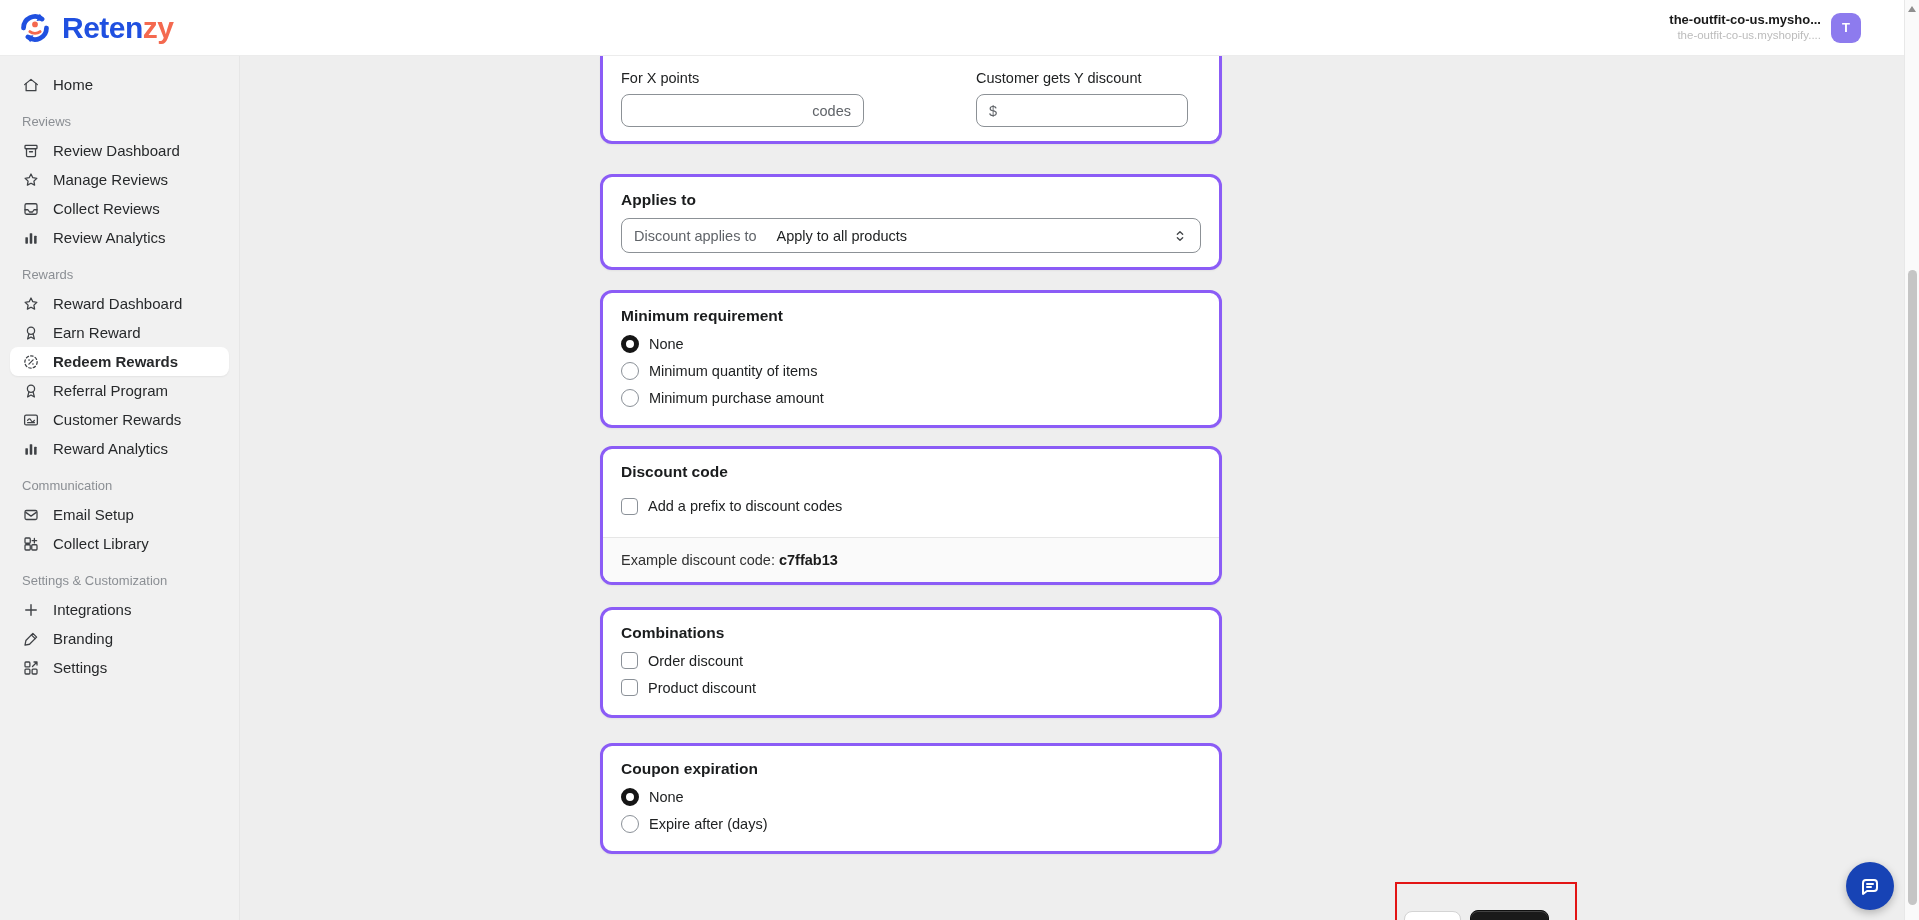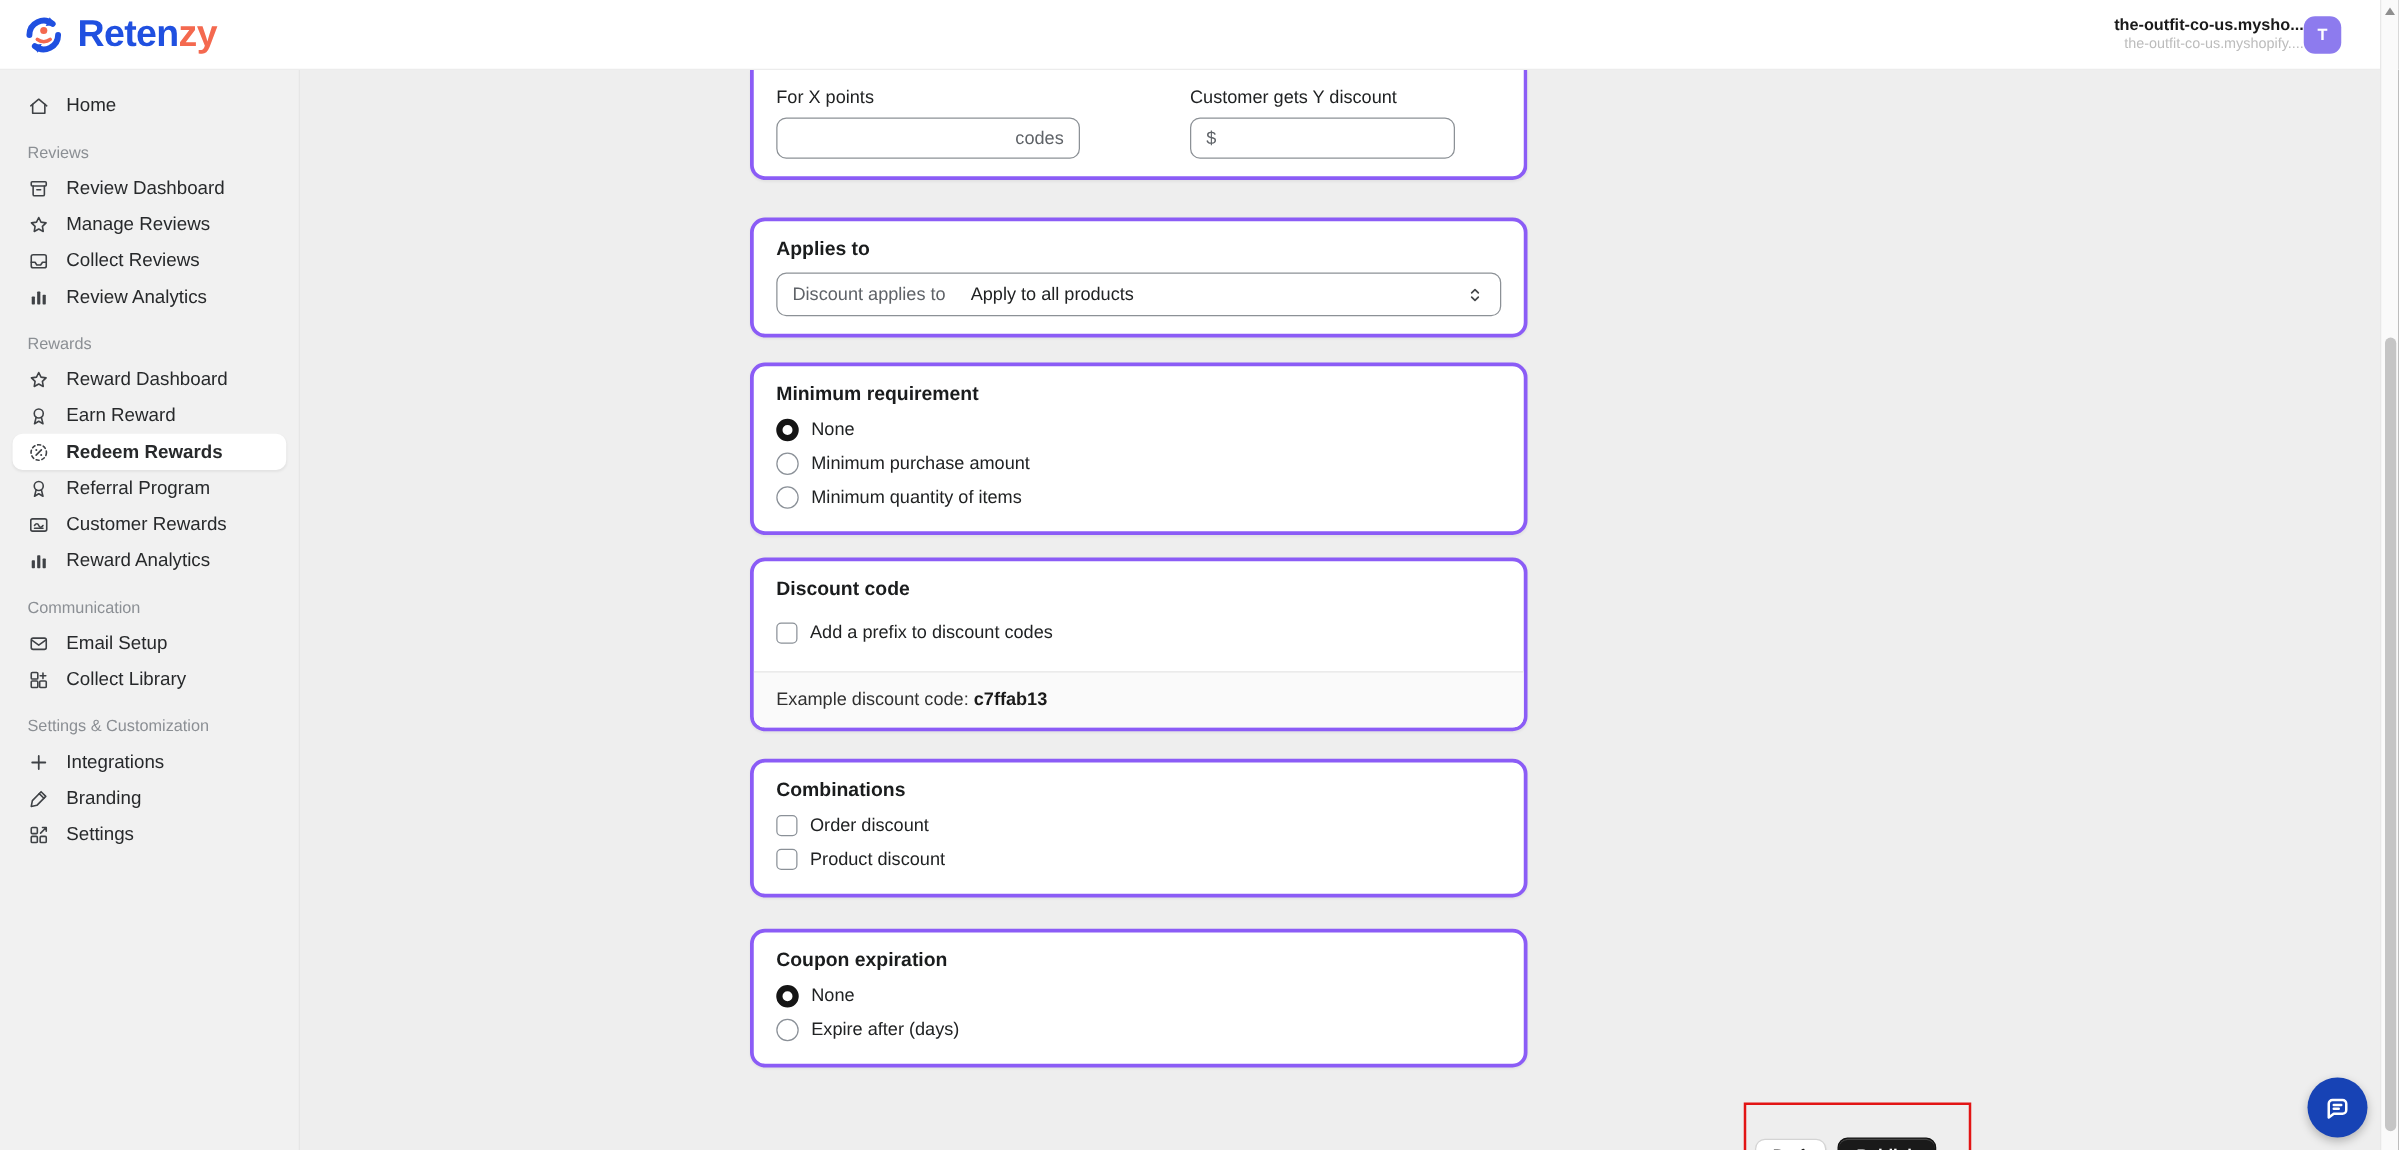--- a/index.html
+++ b/index.html
@@ -8,21 +8,21 @@
   .app { position:relative; width:1919px; height:920px; overflow:hidden; background:#404040; }
 
   
   .topbar { position:absolute; top:0; left:0; right:0; height:56px; background:#fff;
             border-bottom:1px solid #ececec; display:flex; align-items:center;
             justify-content:space-between; padding:0 30px 0 16px; z-index:6; }
   .brand { display:flex; align-items:center; gap:8px; }
   .brand-name { font-size:30px; font-weight:800; letter-spacing:-0.5px; }
   .brand-name .b1 { color:#2050e0; }
   .brand-name .b2 { color:#f4694f; }
-  .shop { display:flex; align-items:center; margin-right:16px; }
+  .shop { display:flex; align-items:center; gap:10px; margin-right:28px; }
   .shop-text { text-align:right; line-height:1.25; }
   .shop-name { font-size:13px; font-weight:700; color:#1a1a1a; }
   .shop-domain { font-size:11.5px; color:#bcbcbc; }
   .avatar { width:30px; height:30px; border-radius:9px; background:#8d7bee; color:#fff;
             display:flex; align-items:center; justify-content:center; font-size:13px; font-weight:600; }
 
   
   .sidebar { position:absolute; top:56px; left:0; bottom:0; width:240px; background:#f1f1f1;
              border-right:1px solid #e6e6e6; padding:14px 10px 0 10px; z-index:5; }
   .side-item { display:flex; align-items:center; gap:13px; height:29px; padding:0 12px;
@@ -32,21 +32,21 @@
   .icon { width:18px; height:18px; flex:0 0 18px; color:#3f4246; display:block; }
 
   
   .main { position:absolute; top:56px; left:240px; right:15px; bottom:0; background:#eeeeee; overflow:hidden; }
   .form-col { position:absolute; left:360px; top:0; width:622px; }
   .card { background:#fff; border:3px solid #8b5cf6; border-radius:12px;
           box-shadow:0 1px 2px rgba(0,0,0,.05); padding:13px 18px 14px 18px; }
   .card.first { border-top:none; border-radius:0 0 12px 12px; padding-top:13px; }
   .card h3 { font-size:15.5px; font-weight:700; color:#1a1c1d; line-height:19px; }
 
-  .fields-row { display:flex; gap:88px; }
+  .fields-row { display:flex; gap:112px; }
   .field-label { display:block; font-size:14.5px; color:#202223; line-height:18px; margin-bottom:7px; }
   .text-input { display:flex; align-items:center; height:33px; border:1px solid #8c9196;
                 border-radius:8px; background:#fff; padding:0 12px; }
   .text-input input { border:none; outline:none; flex:1; min-width:0; font-size:14.5px;
                       font-family:inherit; color:#202223; background:transparent; }
   .affix { font-size:14.5px; color:#5f6368; white-space:nowrap; }
   .w-points { width:243px; }
   .w-discount { width:212px; }
 
   .select { margin-top:9px; height:35px; border:1px solid #8c9196; border-radius:8px;
@@ -367,25 +367,25 @@
 
       <section class="card mt-card3">
         <h3>Minimum requirement</h3>
         <div class="opts">
           <div class="opt">
             <span class="radio checked"></span>
             <span class="opt-label">None</span>
           </div>
           <div class="opt">
             <span class="radio"></span>
+            <span class="opt-label">Minimum quantity of items</span>
+          </div>
+          <div class="opt">
+            <span class="radio"></span>
             <span class="opt-label">Minimum purchase amount</span>
-          </div>
-          <div class="opt">
-            <span class="radio"></span>
-            <span class="opt-label">Minimum quantity of items</span>
           </div>
         </div>
       </section>
 
       <section class="card has-footer mt-card4">
         <div class="card-body">
           <h3>Discount code</h3>
           <div class="opt">
             <span class="checkbox"></span>
             <span class="opt-label">Add a prefix to discount codes</span>

